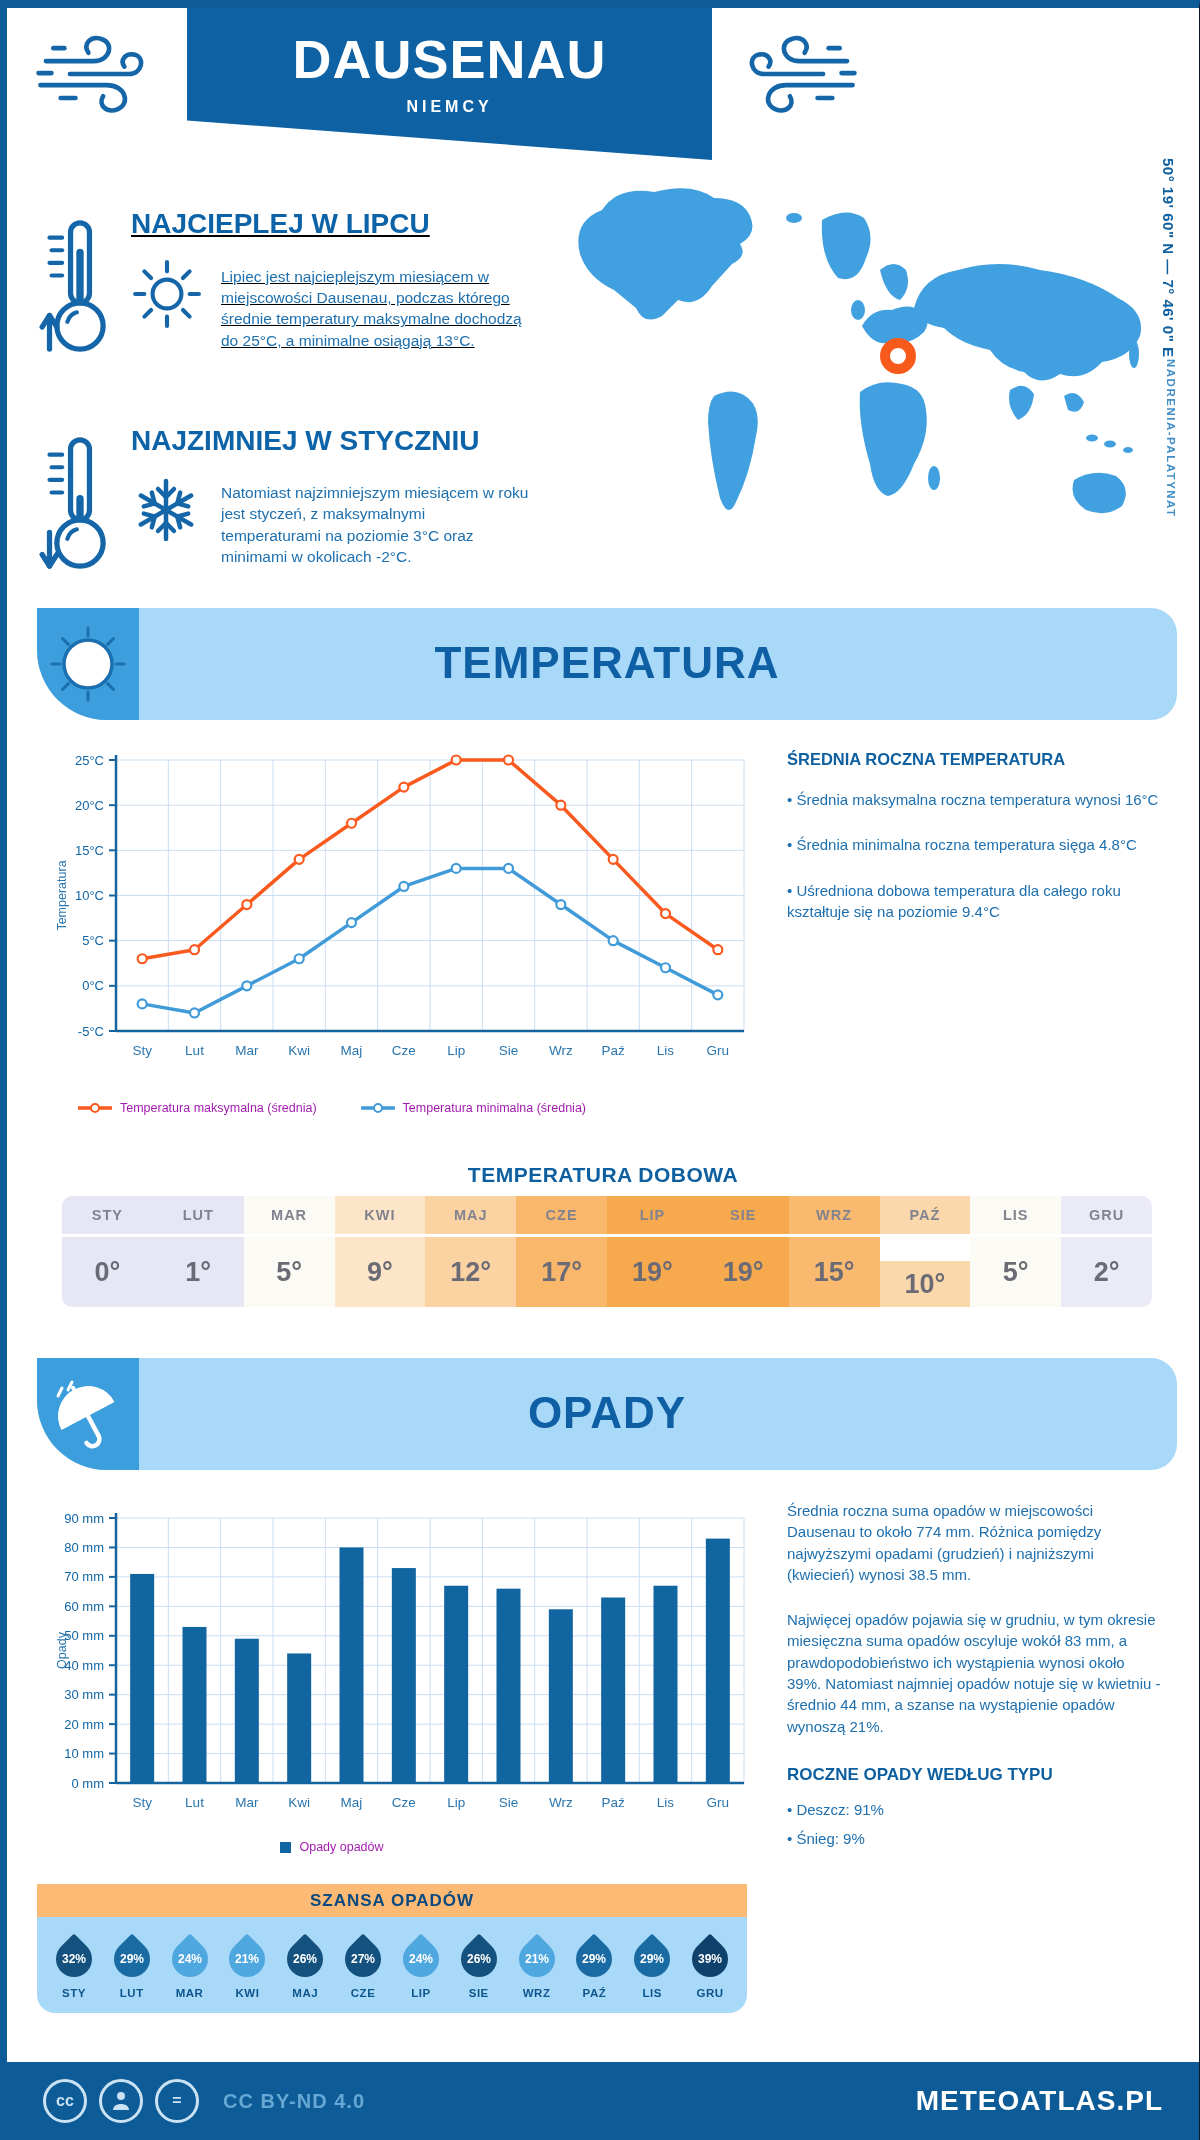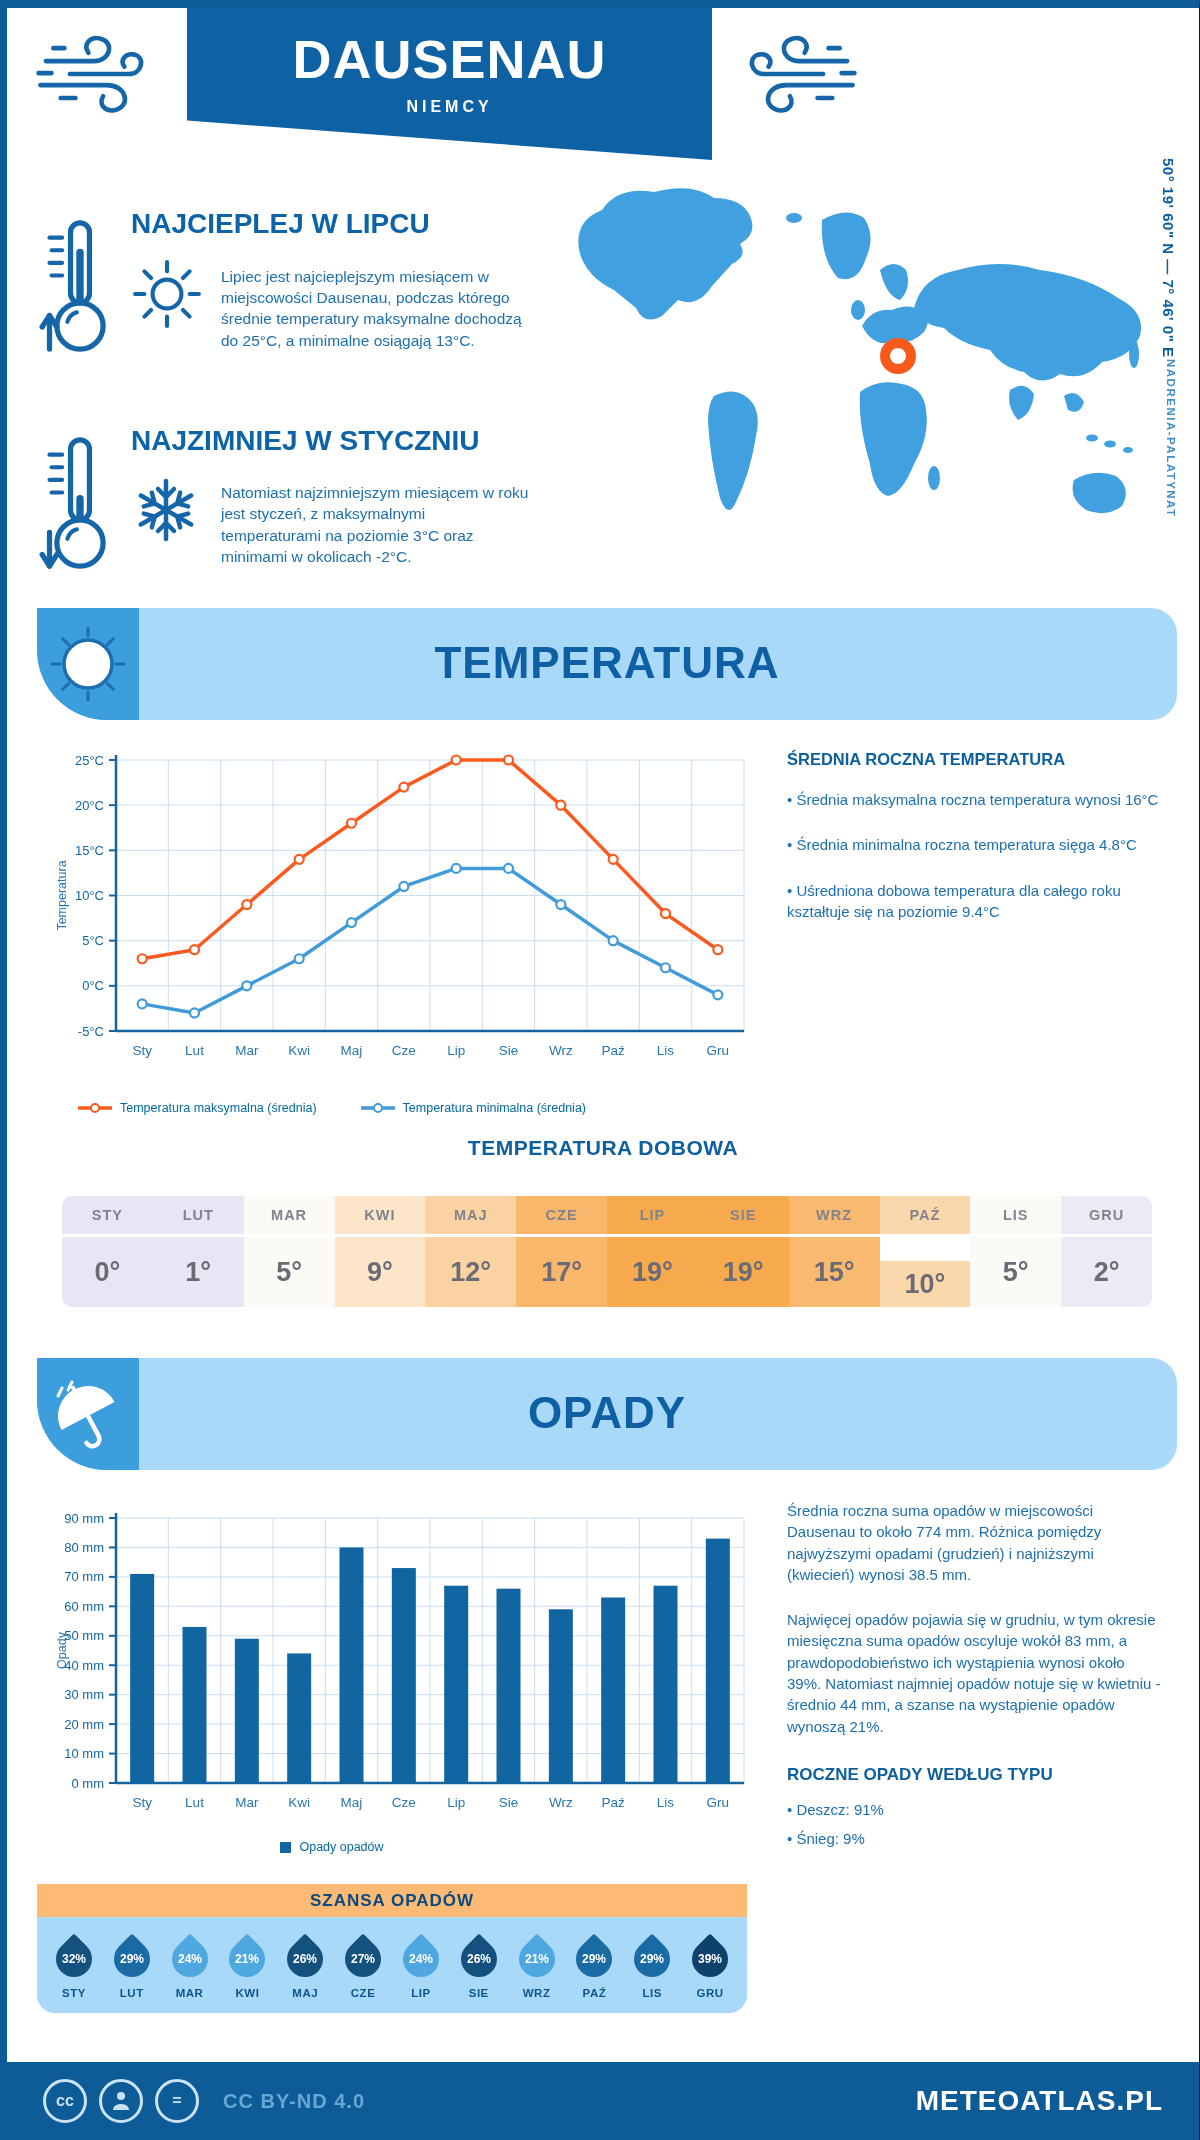--- a/index.html
+++ b/index.html
@@ -43,30 +43,30 @@
              border-radius:0 0 0 70px;display:flex;align-items:center;justify-content:center;}
   .band-title{position:absolute;left:0;right:0;top:30px;text-align:center;font-size:44px;
               font-weight:800;color:#0e5fa4;letter-spacing:1px;}
   .band-temp{top:600px;}
   .band-precip{top:1350px;}
 
   
   .tchart{position:absolute;left:45px;top:738px;width:700px;}
   .pchart{position:absolute;left:45px;top:1492px;width:700px;}
   .legend{display:flex;justify-content:center;gap:44px;margin-top:6px;padding-right:140px;}
-  .legend-item{display:flex;align-items:center;gap:8px;font-size:12.5px;color:#0369a1;}
+  .legend-item{display:flex;align-items:center;gap:8px;font-size:12.5px;color:#a21caf;}
   .legend-sq{width:11px;height:11px;display:inline-block;}
 
   
   .tside{position:absolute;left:780px;top:742px;width:375px;}
   .side-h{font-size:16.5px;font-weight:800;color:#0d5f9f;margin:0 0 20px;}
   .side-p{font-size:15px;color:#1d6fae;line-height:1.42;margin:0 0 24px;}
 
   
-  .tdh{position:absolute;left:0;right:0;top:1128px;text-align:center;font-size:21px;
+  .tdh{position:absolute;left:0;right:0;top:1155px;text-align:center;font-size:21px;
        font-weight:800;color:#0d5f9f;letter-spacing:.5px;}
   .ttable{position:absolute;left:55px;top:1188px;width:1090px;display:grid;
           grid-template-columns:repeat(12,1fr);grid-template-rows:38px 70px;row-gap:3px;
           border-radius:10px;overflow:hidden;}
   .tcell{display:flex;align-items:center;justify-content:center;}
   .tcell.th{font-size:14.5px;font-weight:700;color:#83838f;letter-spacing:1px;}
   .tcell.tv{font-size:27px;font-weight:800;color:#6b6b76;}
 
   
   .pside{position:absolute;left:780px;top:1492px;width:375px;}
@@ -118,21 +118,21 @@
       <path d="M6 49 h14"></path>
       <path d="M30 76 h16"></path>
   </svg>
 
   <div class="pennant">
     <div class="pennant-title">DAUSENAU</div>
     <div class="pennant-sub">NIEMCY</div>
   </div>
 
   <div class="intro">
-    <div class="intro-block" style="margin-bottom:30px;">
+    <div class="intro-block" style="margin-bottom:30px;text-decoration:underline;">
       <div class="thermo-col" style="padding-top:58px;">
         <svg width="82" height="140" viewBox="0 0 78 132" fill="none" stroke="#1566a8" stroke-width="5" stroke-linecap="round">
           <path d="M10 20 h12" stroke-width="4"></path>
             <path d="M12 32 h10" stroke-width="4"></path>
           <path d="M10 44 h12" stroke-width="4"></path>
             <path d="M12 56 h10" stroke-width="4"></path>
           <rect x="30" y="6" width="18" height="76" rx="9"></rect>
           <circle cx="39" cy="104" r="22"></circle>
           <path d="M27 100 a13 13 0 0 1 9 -9" stroke-width="4"></path>
           <path d="M39 34 V80" stroke-width="7"></path>

